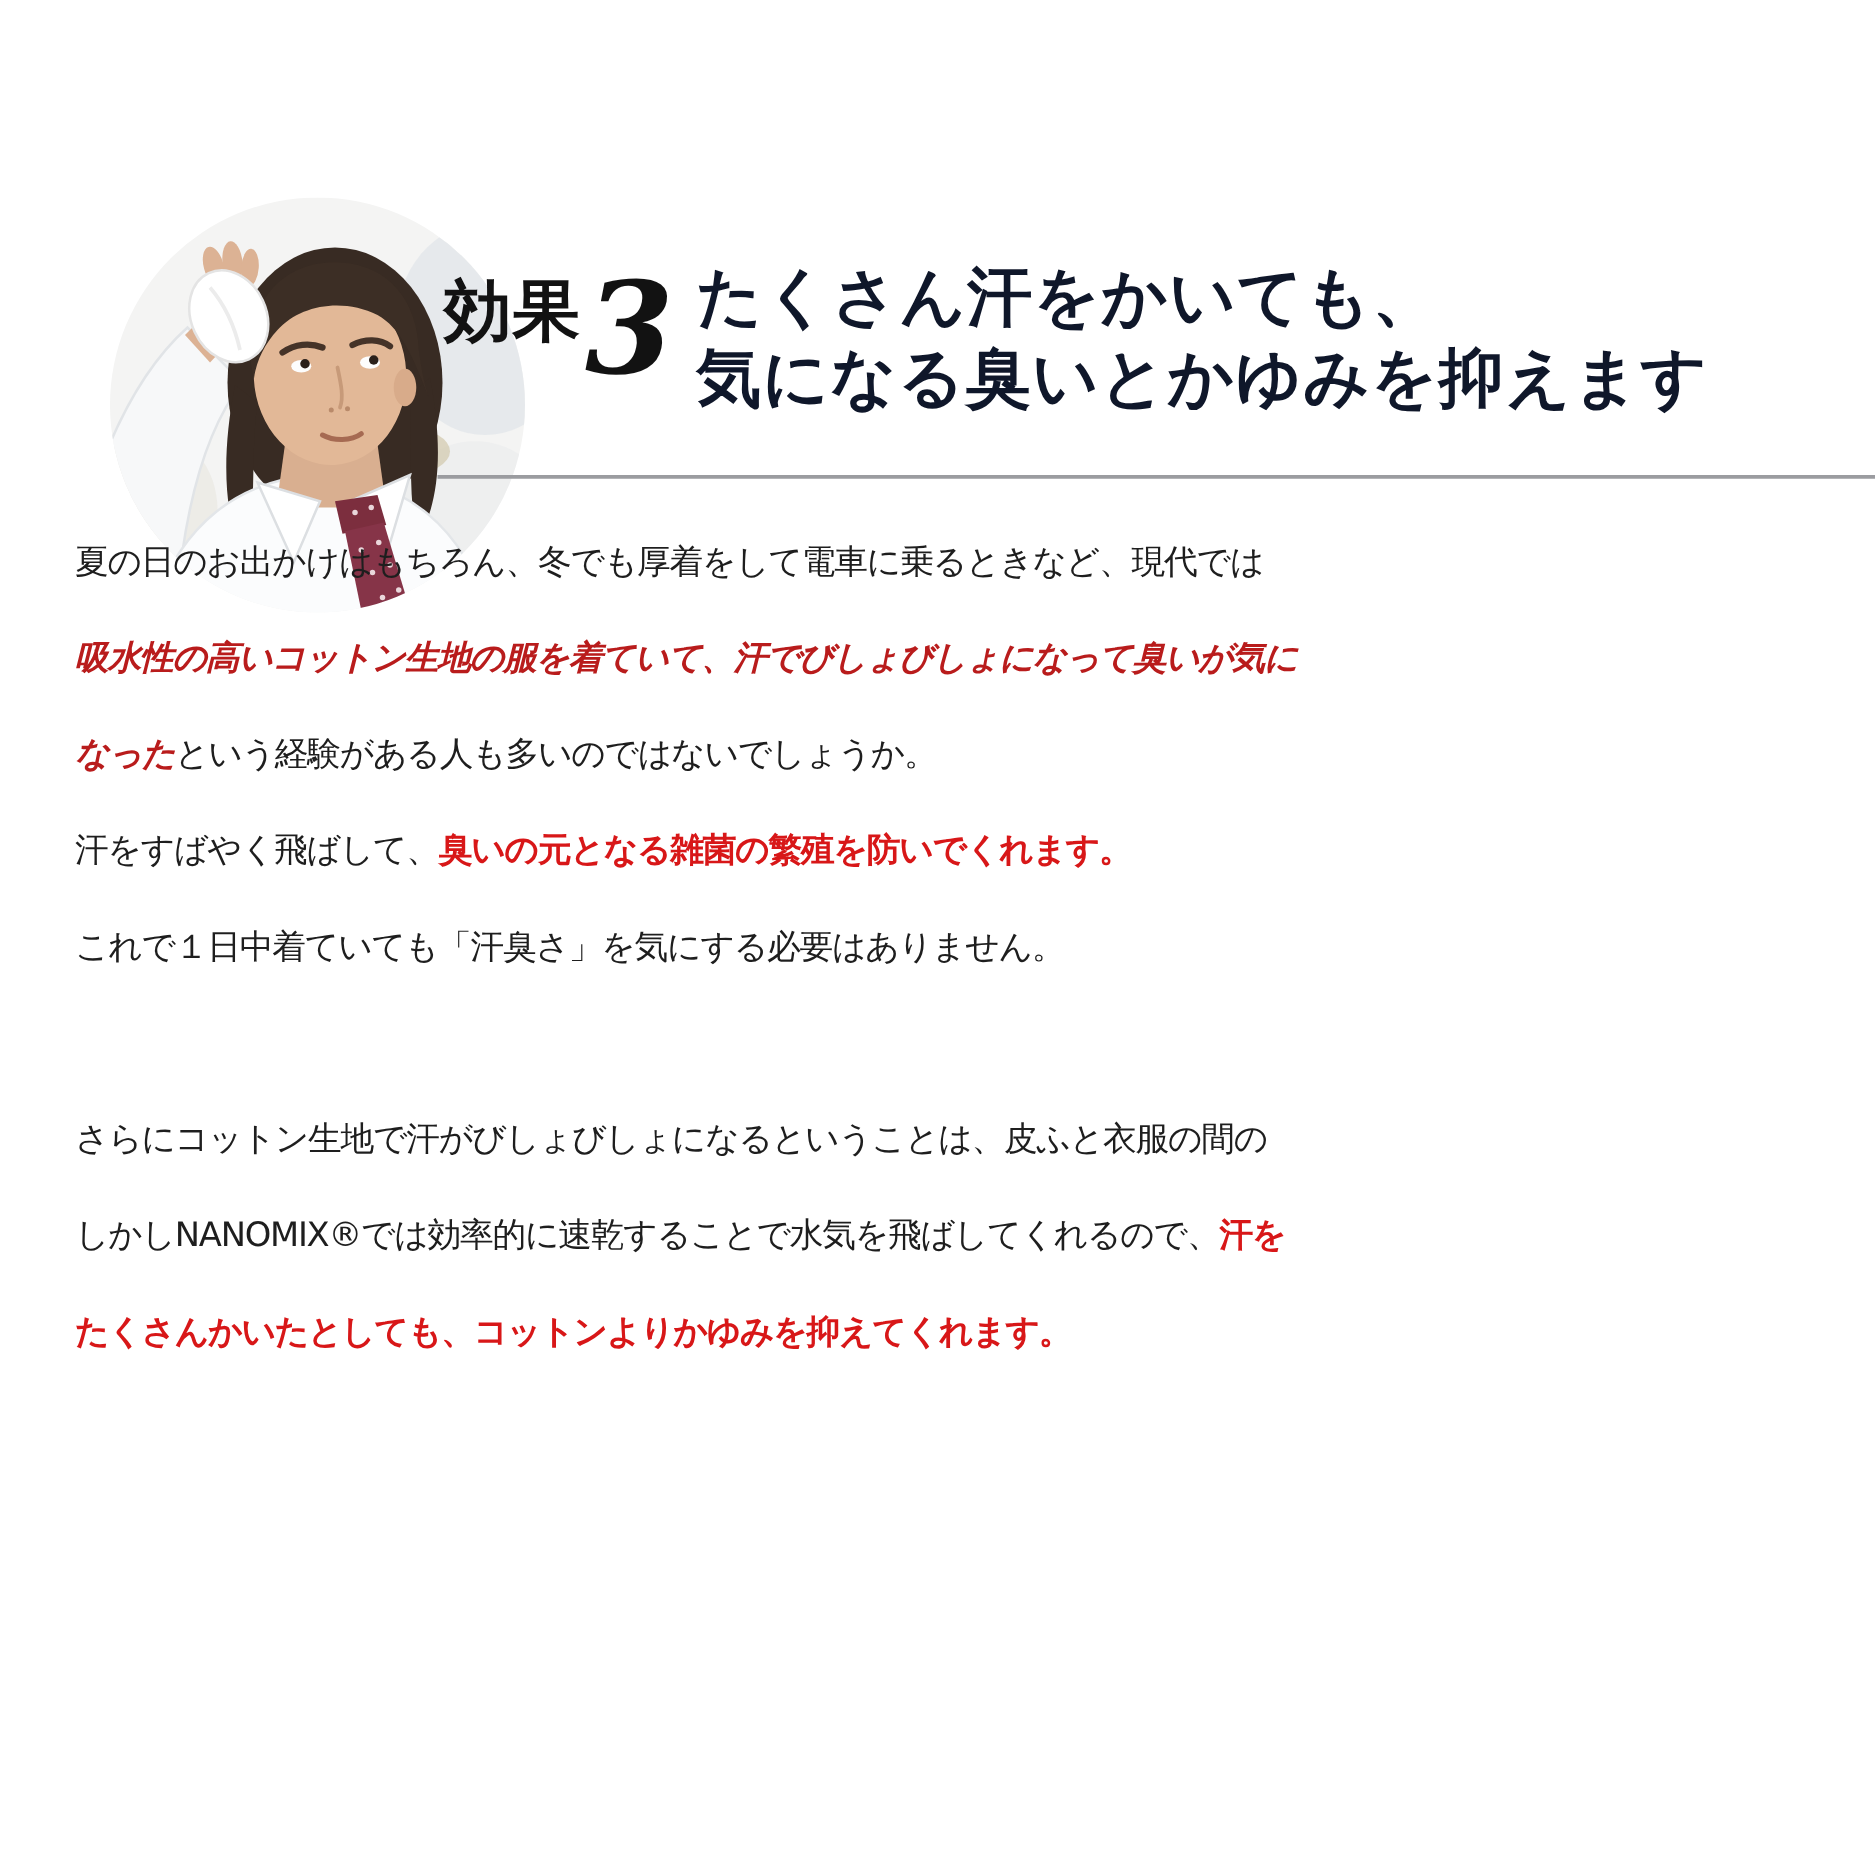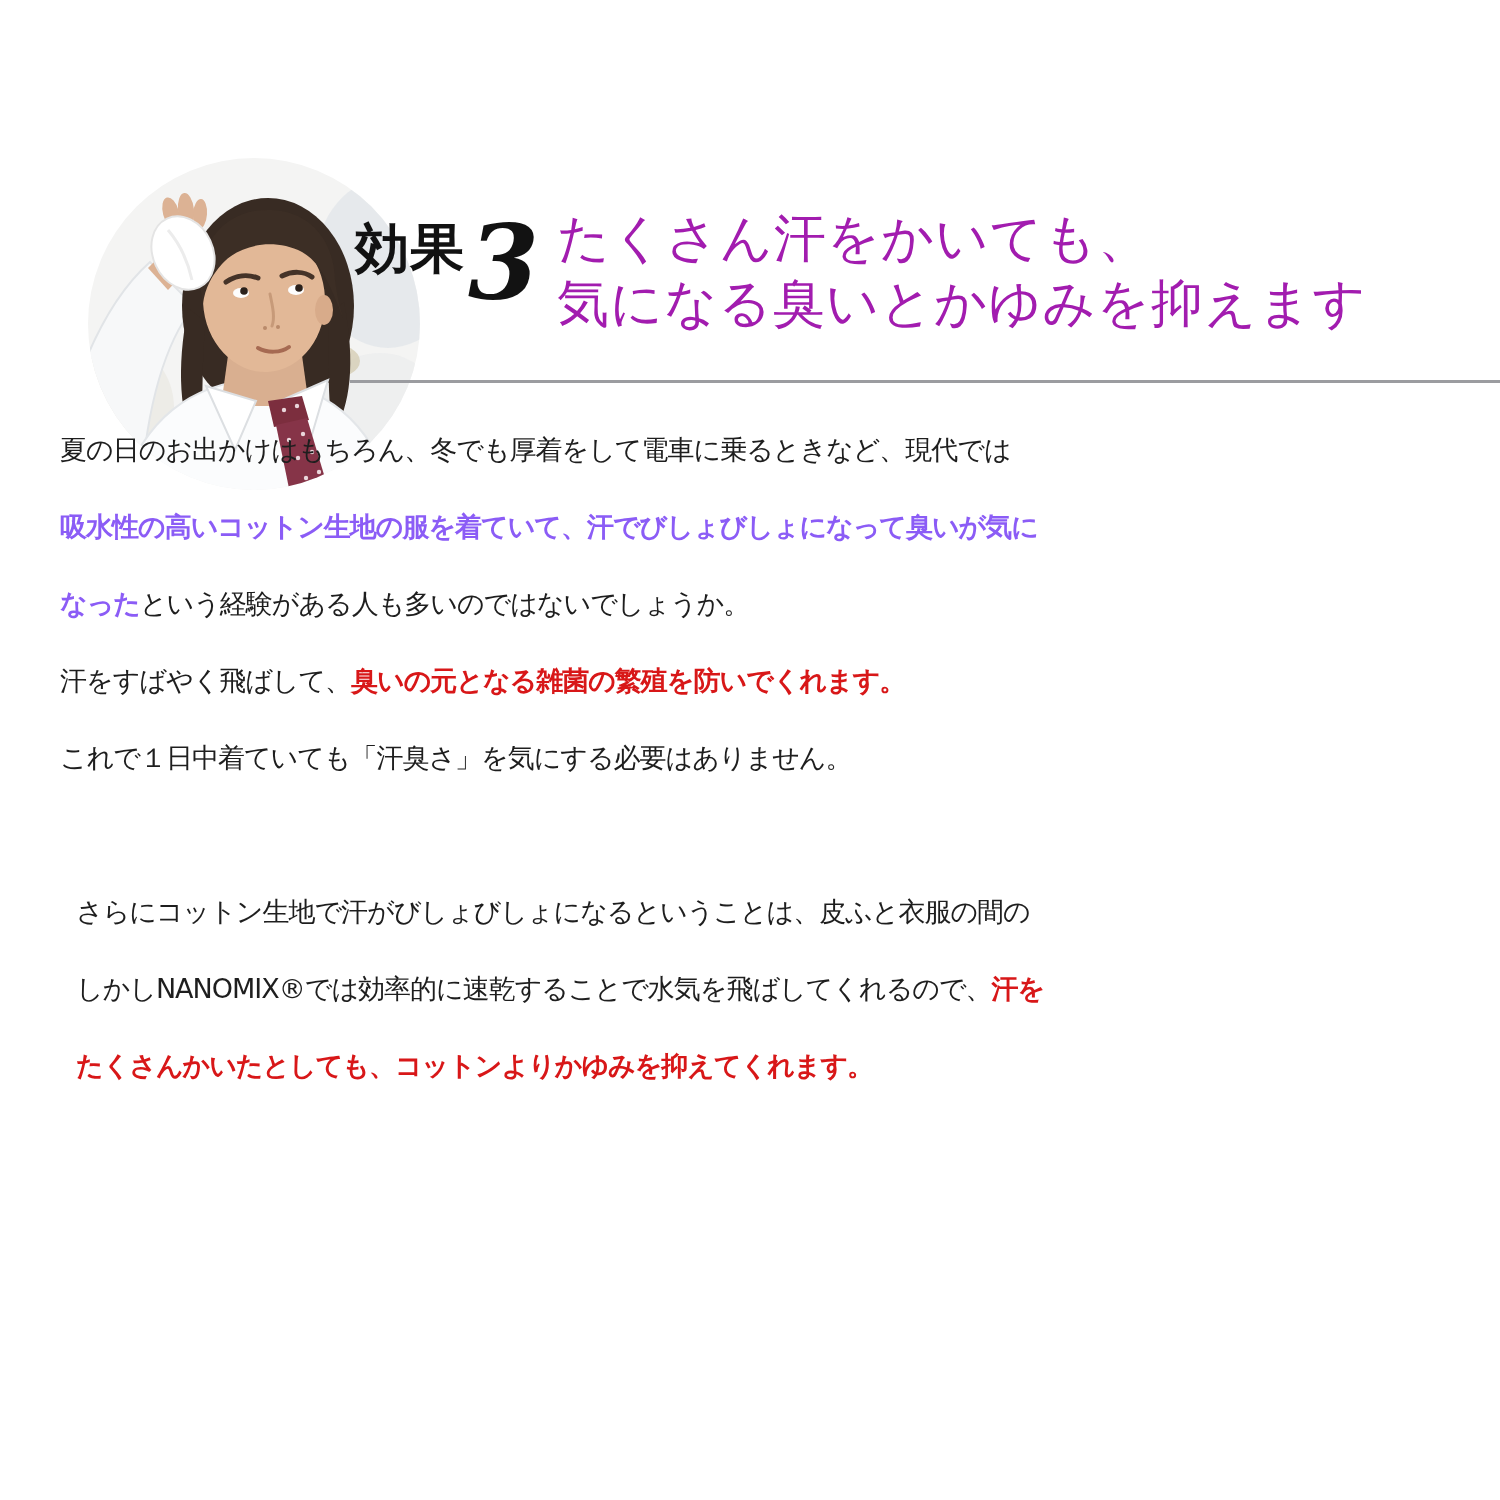--- a/index.html
+++ b/index.html
@@ -13,34 +13,34 @@
   .badge-label{
     position:absolute;left:355px;top:222px;z-index:2;
     font-size:54px;font-weight:700;line-height:1;letter-spacing:1px;color:#121212;
   }
   .badge-number{
     position:absolute;left:468px;top:212px;z-index:2;
     font-family:"DejaVu Serif","Liberation Serif",serif;
     font-style:italic;font-weight:700;font-size:102px;line-height:1;color:#121212;
   }
   
-  .title-line{position:absolute;left:557px;z-index:2;font-size:52px;font-weight:400;
-    line-height:1;letter-spacing:1px;color:#a21caf;white-space:nowrap;}
+  .title-line{position:absolute;left:557px;z-index:2;font-size:52px;font-weight:700;
+    line-height:1;letter-spacing:1px;color:#0f172a;white-space:nowrap;}
   .title-line.l1{top:212px;}
   .title-line.l2{top:277px;}
   
   .divider{position:absolute;left:350px;top:380px;width:1150px;height:3px;
     background:var(--divider,#9b9ca0);z-index:4;}
   
   .body-text{position:absolute;left:60px;top:411px;width:1410px;z-index:3;font-size:27px;letter-spacing:-1px;}
   .para{margin:0;}
-  .para + .para{margin-top:77px;margin-left:16px;}
+  .para + .para{margin-top:77px;}
   .line{height:77px;line-height:77px;white-space:nowrap;}
   .seg-normal{font-weight:400;color:var(--text,#1e1e1e);}
-  .seg-bold{font-weight:700;color:#8b5cf6;}
+  .seg-bold{font-weight:700;color:#b91c1c;font-style:italic;}
   .seg-redbold{font-weight:700;color:var(--red,#d81718);}
 </style>
 </head>
 <body>
 
 <div class="page">
 
   <div class="photo">
     <svg width="332" height="332" viewBox="0 0 332 332">
       <defs>

